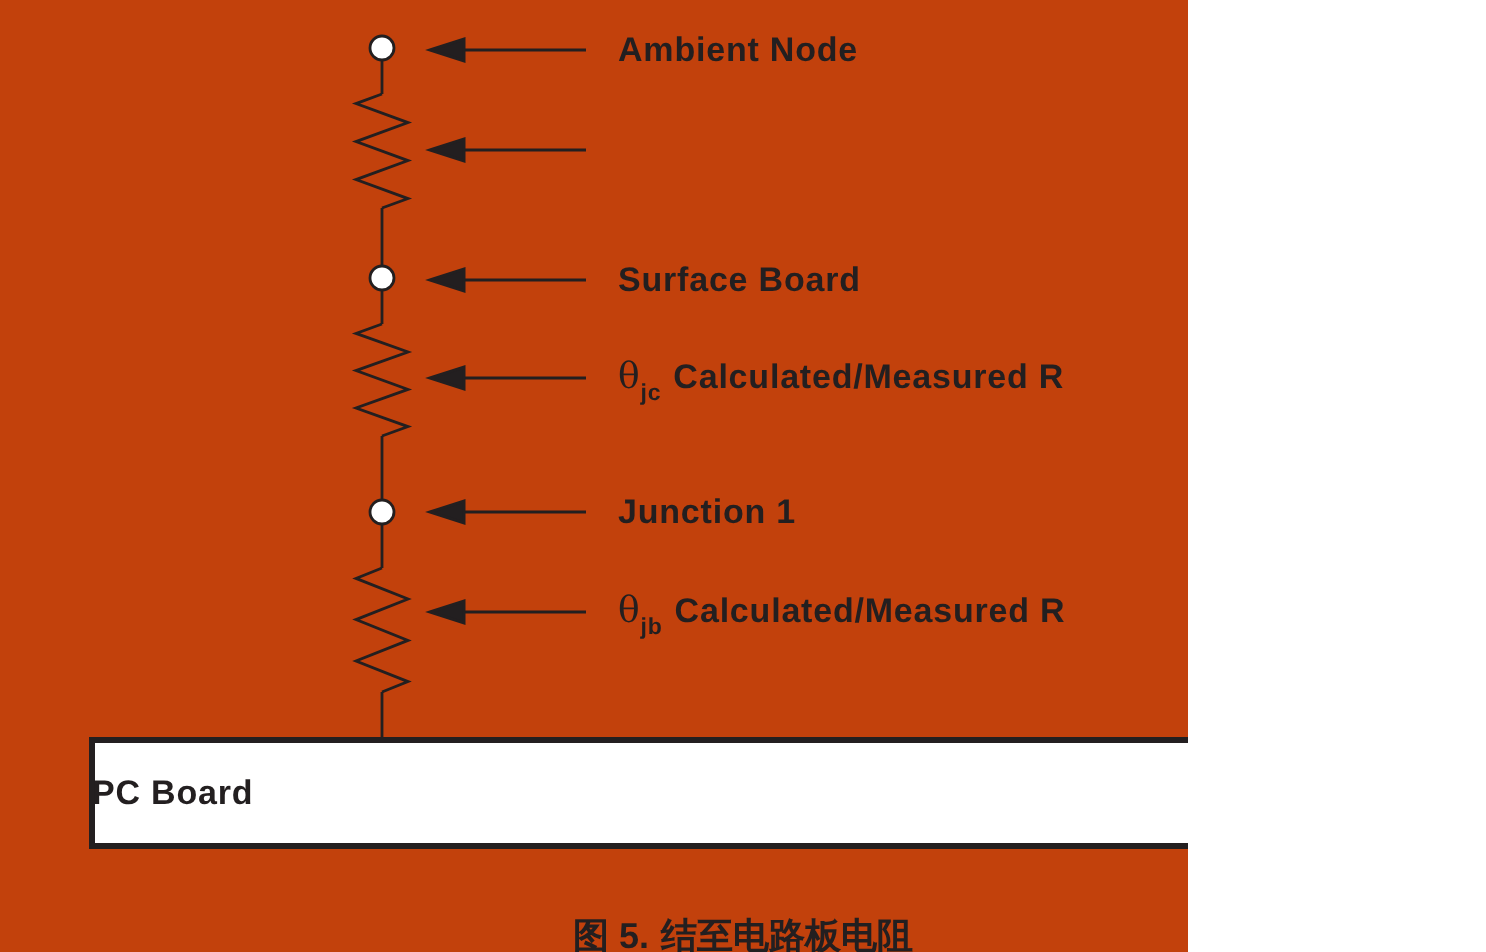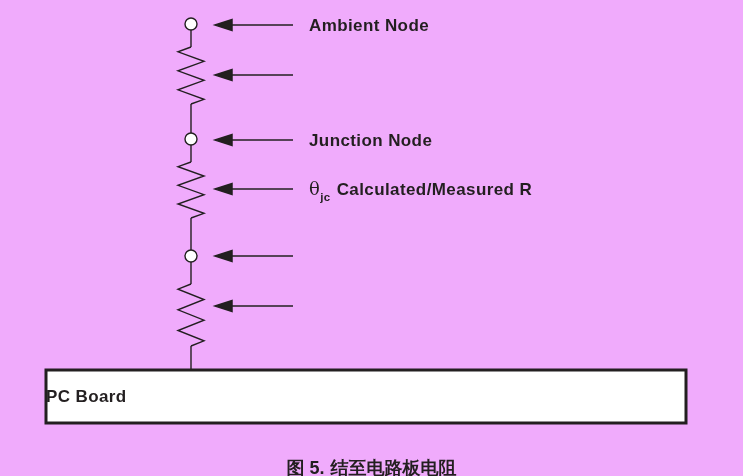--- a/index.html
+++ b/index.html
@@ -1,21 +1,21 @@
 <!DOCTYPE html>
 <html><head>
 <meta charset="utf-8">
 <style>
   html, body { margin: 0; padding: 0; }
   body { background: #ffffff; }
   .page {
     position: relative;
-    width: 743px;
+    width: 594px;
     height: 476px;
-    background: #f0abfc;
+    background: #c2410c;
     overflow: hidden;
     font-family: "Liberation Sans", sans-serif;
     color: #231f20;
   }
   .circuit-svg {
     position: absolute;
     left: 0; top: 0;
     width: 743px; height: 476px;
   }
   .row-label {
@@ -120,28 +120,34 @@
       </g>
     </g>
   </svg>
 
   <div class="row-label" style="top:25px">
     <span>Ambient Node</span>
   </div>
 
 
   <div class="row-label" style="top:140px">
-    <span>Junction Node</span>
+    <span>Surface Board</span>
   </div>
 
   <div class="row-label" style="top:189px">
     <span class="theta">θ</span><sub>jc</sub><span class="rest">Calculated/Measured R</span>
   </div>
 
+  <div class="row-label" style="top:256px">
+    <span>Junction 1</span>
+  </div>
 
+  <div class="row-label" style="top:306px">
+    <span class="theta">θ</span><sub>jb</sub><span class="rest">Calculated/Measured R</span>
+  </div>
 
   <div class="board-label">
     <span>PC Board</span>
   </div>
 
   <div class="caption">
     <span>图 5.</span><span class="cap-title">结至电路板电阻</span>
   </div>
 
 </div>

